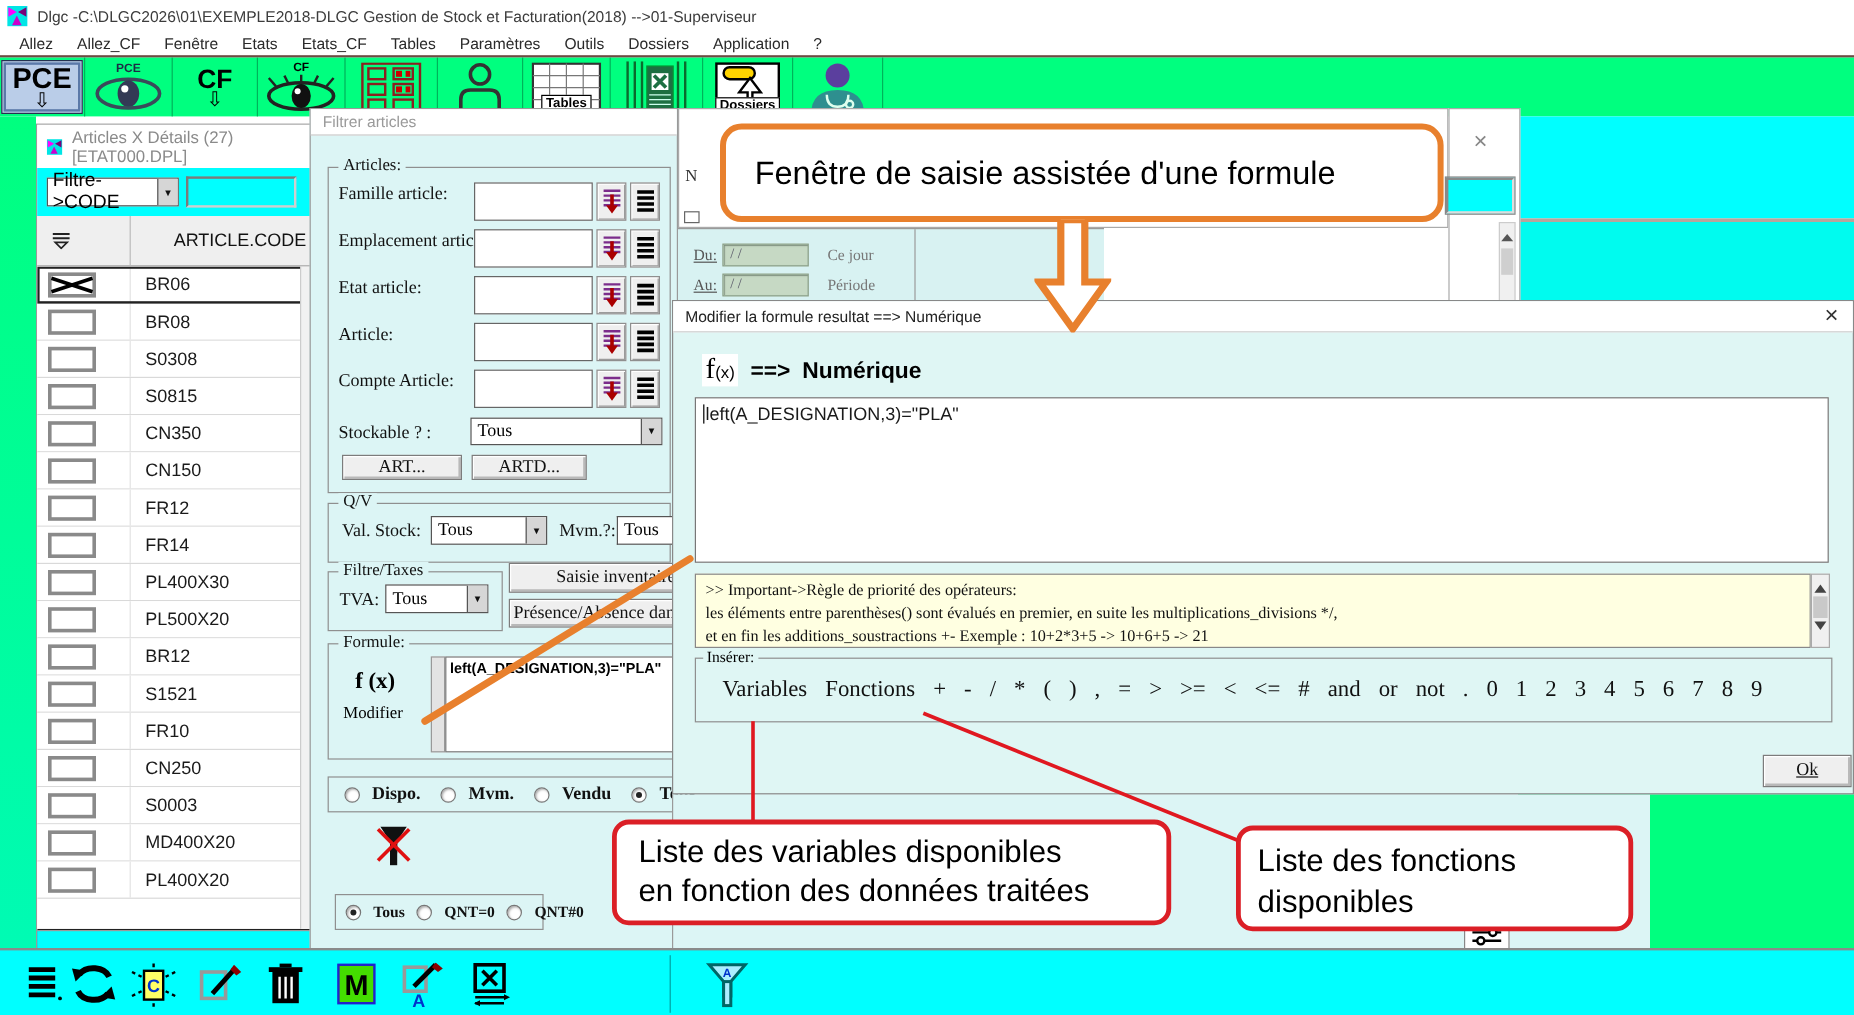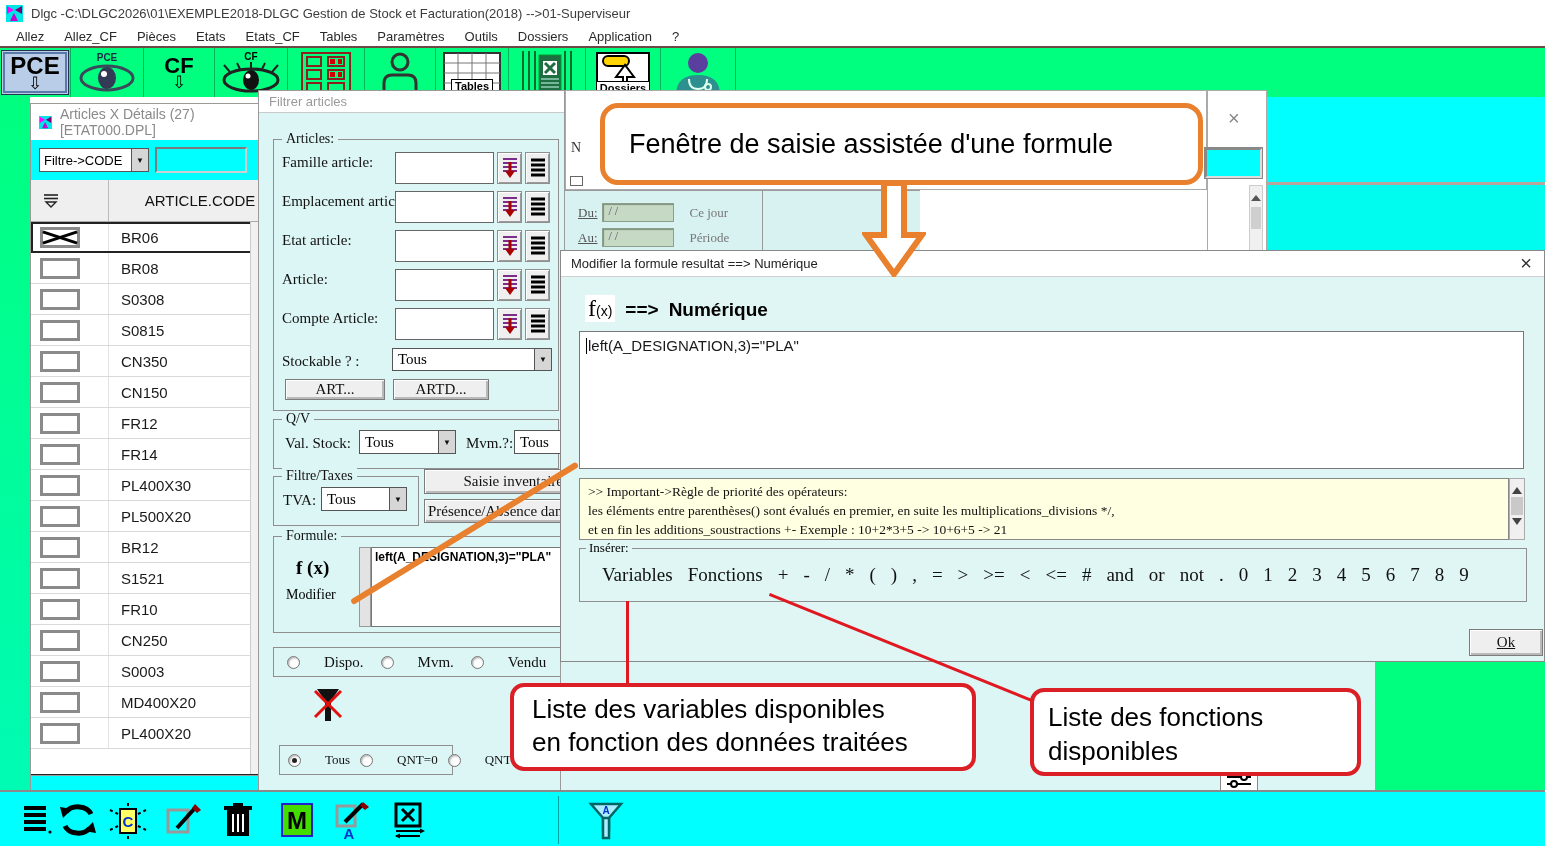--- a/index.html
+++ b/index.html
@@ -37,21 +37,21 @@
   #bg-green { left:1265px; top:347px; width:280px; height:443px; background:#00FF7F; }
   #bg-low   { left:560px; top:662px; width:815px; height:128px; background:#DCF5F5; border-left:1px solid #9a9a9a;}
 
   
   #artwin { left:30px; top:103px; width:230px; height:688px; background:#fff; border:1px solid #9a9a9a; }
   #artwin .wtitle { height:36px; display:flex; align-items:center; gap:8px; padding-left:8px; background:#fff;justify-content:center; }
   #artwin .wtitle .t { font-size:14px; color:#8a8a8a; }
   #art-filterbar { position:absolute; left:0; top:36px; width:228px; height:40px; background:#00FFFF; display:flex; align-items:center; }
   .combo { background:#fff; border:1px solid #555; height:24px; display:flex; align-items:center; position:relative; }
   #filter-combo { margin-left:8px; width:110px; }
-  #filter-combo .v { font-size:13px; padding-left:4px; flex:1; }
+  #filter-combo .v { font-size:16px; padding-left:4px; flex:1; }
   .ddbtn { width:17px; height:100%; background:#d6d6d6; border-left:1px solid #555; font-size:8px; display:flex; align-items:center; justify-content:center; color:#111; }
   #filter-input { margin-left:6px; width:92px; height:26px; background:#00FFFF; border:2px inset #cfcfcf; }
   #art-header { position:absolute; left:0; top:76px; width:260px; height:42px; background:#efefef; border-bottom:1px solid #aaa; display:flex; }
   #art-header .c1 { width:78px; border-right:1px solid #bbb; display:flex; align-items:center; padding-left:12px; }
   #art-header .c2 { flex:1; display:flex; align-items:center; justify-content:center; font-size:15px; color:#111; }
   #art-rows { position:absolute; left:0; top:118px; width:252px; height:552px; overflow:hidden; background:#fff; }
   .arow { width:100%; height:31px; display:flex; border-bottom:1px solid #d9d9d9; background:#fff; }
   .arow .cbc { width:78px; border-right:1px solid #e3e3e3; display:flex; align-items:center; padding-left:9px; }
   .cb { width:40px; height:21px; background:#fff; border:3px solid #8a8a8a; position:relative; }
   .arow .code { flex:1; display:flex; align-items:center; padding-left:12px; font-size:15px; color:#1a1a1a; }
@@ -70,21 +70,21 @@
   .grp > .glabel { position:absolute; top:-9px; left:8px; background:#DCF5F5; padding:0 4px; font-family:"Liberation Serif",serif; font-size:14px; color:#111; }
   .frow { position:absolute; display:flex; align-items:center; }
   .flabel { font-family:"Liberation Serif",serif; font-size:15px; color:#111; }
   .field-line { position:relative; height:39px; display:flex; align-items:center; }
   .field-line .flabel { position:absolute; left:8px; top:4px; }
   .field-line .inp { position:absolute; left:121px; top:2px; width:99px; height:32px; background:#fff; border:1px solid #666; }
   .sqbtn { position:absolute; top:2px; width:25px; height:32px; background:#efefef; border:1px solid #8f8f8f; box-shadow:inset 1px 1px 0 #fff, inset -1px -1px 0 #9b9b9b; display:flex; align-items:center; justify-content:center; }
   .sel { background:#fff; border:1px solid #555; display:flex; align-items:center; }
   .sel .v { flex:1; font-family:"Liberation Serif",serif; font-size:15px; padding-left:5px; }
   .wbtn { background:#efefef; border:1px solid #7c7c7c; box-shadow:inset 1px 1px 0 #fff, inset -2px -2px 0 #b9b9b9; font-family:"Liberation Serif",serif; font-size:15px; display:flex; align-items:center; justify-content:center; color:#111; }
-  .radio { display:inline-flex; align-items:center; gap:24px; font-family:"Liberation Serif",serif; font-weight:normal; color:#111; }
+  .radio { display:inline-flex; align-items:center; gap:10px; font-family:"Liberation Serif",serif; font-weight:bold; color:#111; }
   .radio .dot { width:13px; height:13px; border-radius:50%; background:#fff; border:1px solid #777; box-shadow:inset 1px 1px 2px #aaa; position:relative; }
   #fradios .radio:nth-of-type(4) .dot::after, #qradios .radio:nth-of-type(1) .dot::after
     { content:""; position:absolute; left:3px; top:3px; width:5px; height:5px; border-radius:50%; background:#222; }
 
   #formule-text { position:absolute; left:97px; top:10px; width:196px; height:80px; background:#fff; border:1px solid #777; font-size:12px; font-weight:bold; padding:2px 3px; color:#000; }
   #formule-scroll { position:absolute; left:85px; top:10px; width:12px; height:80px; background:#e3e3e3; border:1px solid #999; }
 
   
   #hidwin-top { left:565px; top:90px; width:642px; height:100px; background:#fff; border:1px solid #aaa; }
   #hid-n { left:571px; top:140px; font-family:"Liberation Serif",serif; font-size:14px; color:#333; }
@@ -153,21 +153,21 @@
         <path d="M16 1 L9 5 L16 9 Z" fill="#7a007a"></path>
         <path d="M4 16 L8 8 L12 16 Z" fill="#cc00cc"></path>
       </svg>
     <span class="t">Dlgc -C:\DLGC2026\01\EXEMPLE2018-DLGC Gestion de Stock et Facturation(2018) --&gt;01-Superviseur</span>
   </div>
 
   <div class="abs" id="menubar">
 
   <span>Allez</span>
       <span>Allez_CF</span>
-      <span>Pièces</span>
+      <span>Fenêtre</span>
       <span>Etats</span>
       <span>Etats_CF</span>
       <span>Tables</span>
       <span>Paramètres</span>
       <span>Outils</span>
       <span>Dossiers</span>
       <span>Application</span>
       <span>?</span>
     </div>
   <div class="abs" id="menudiv"></div>

